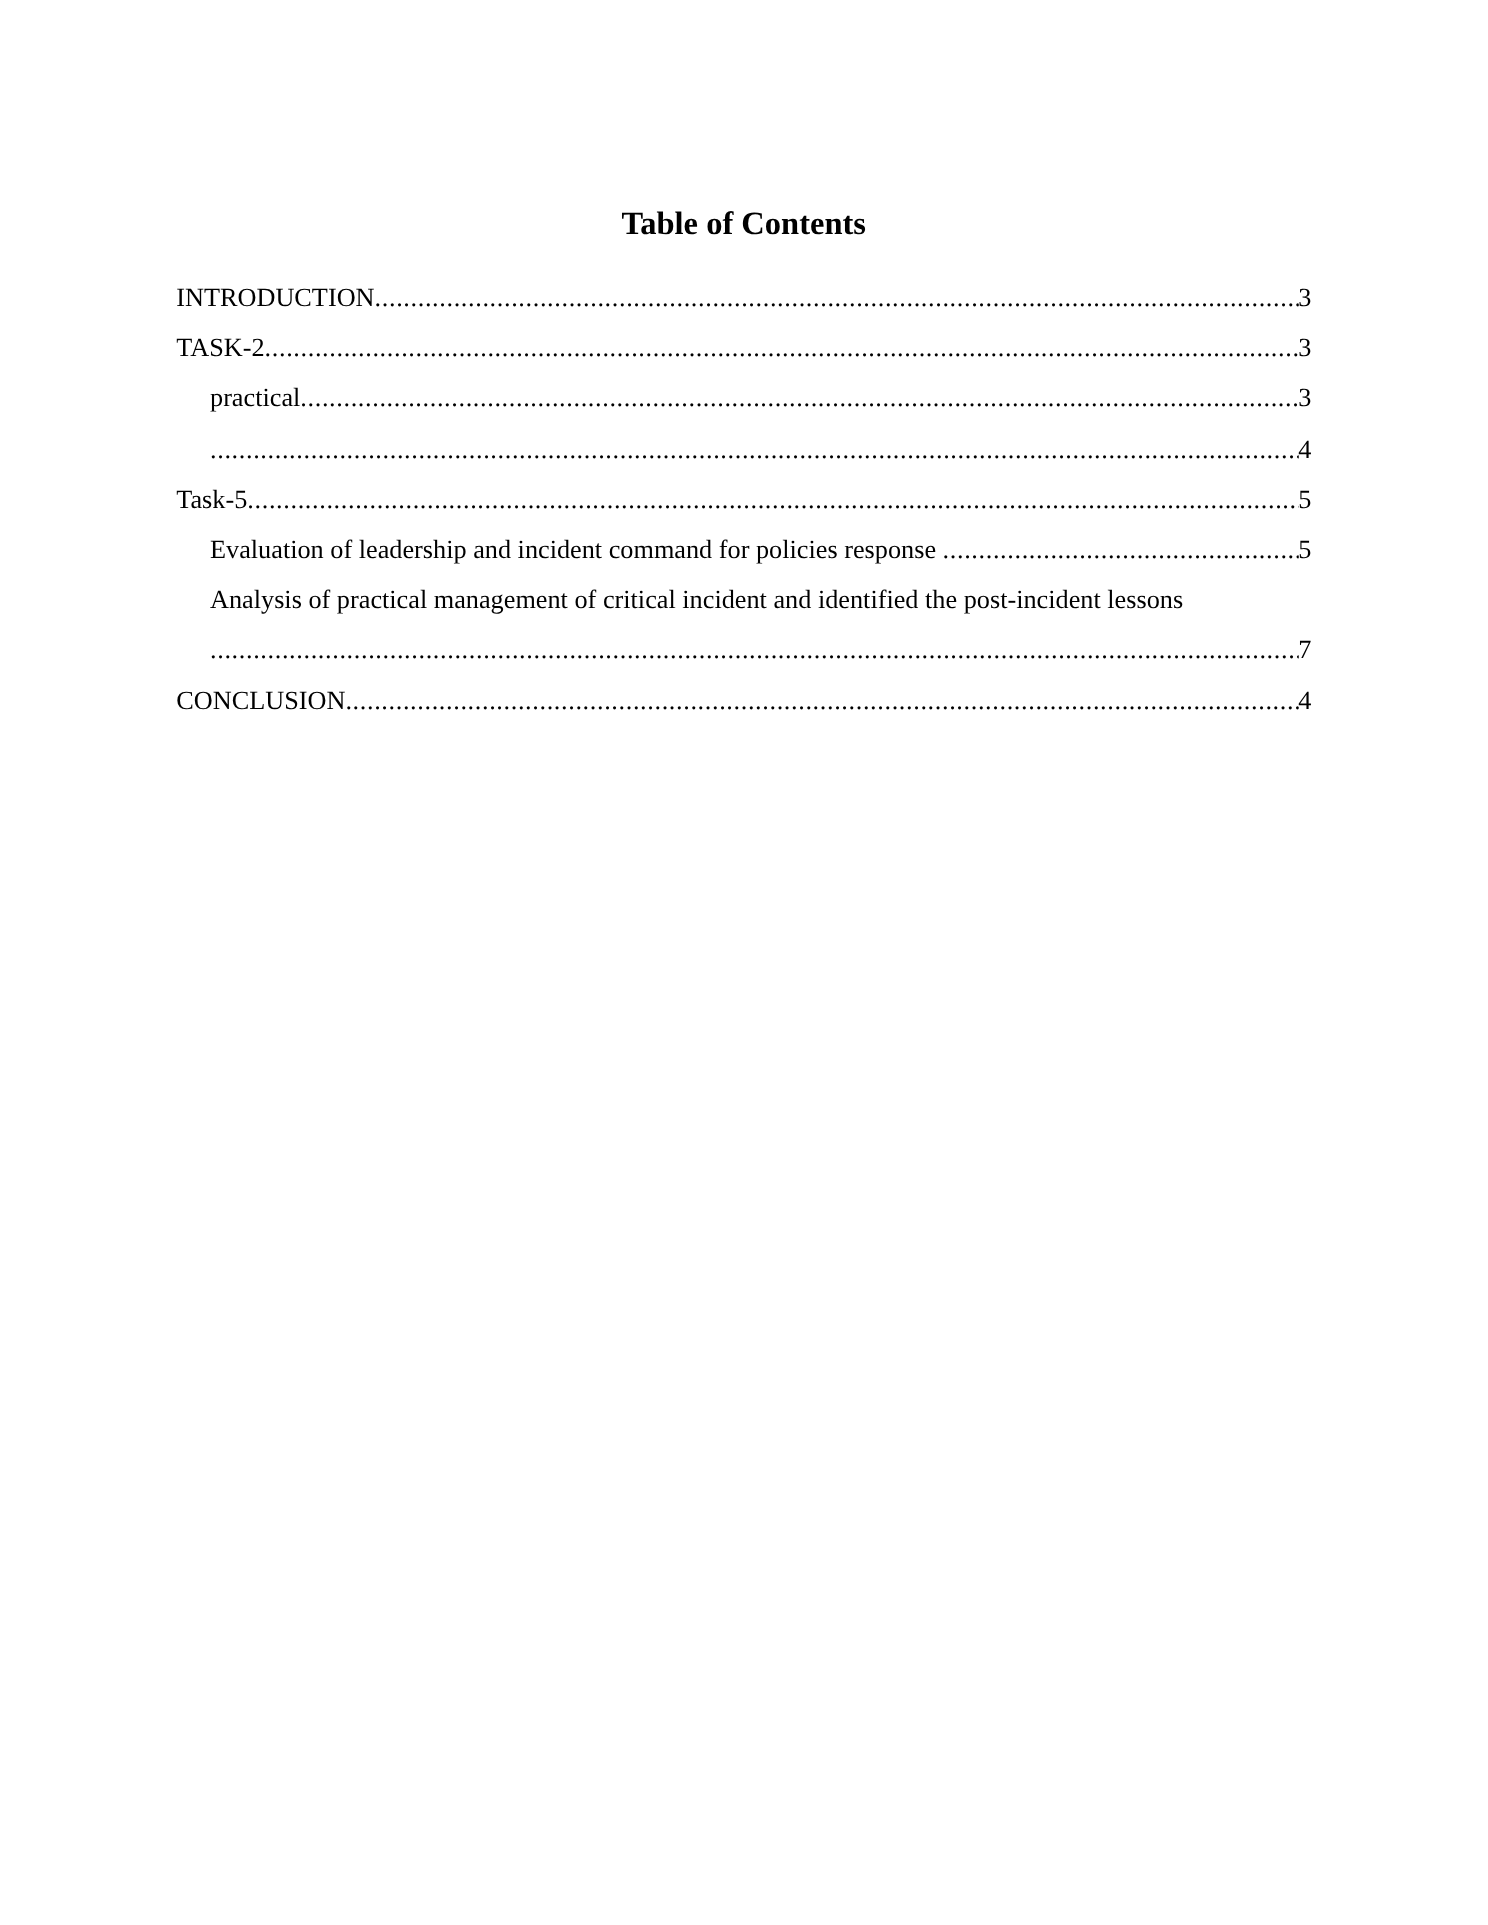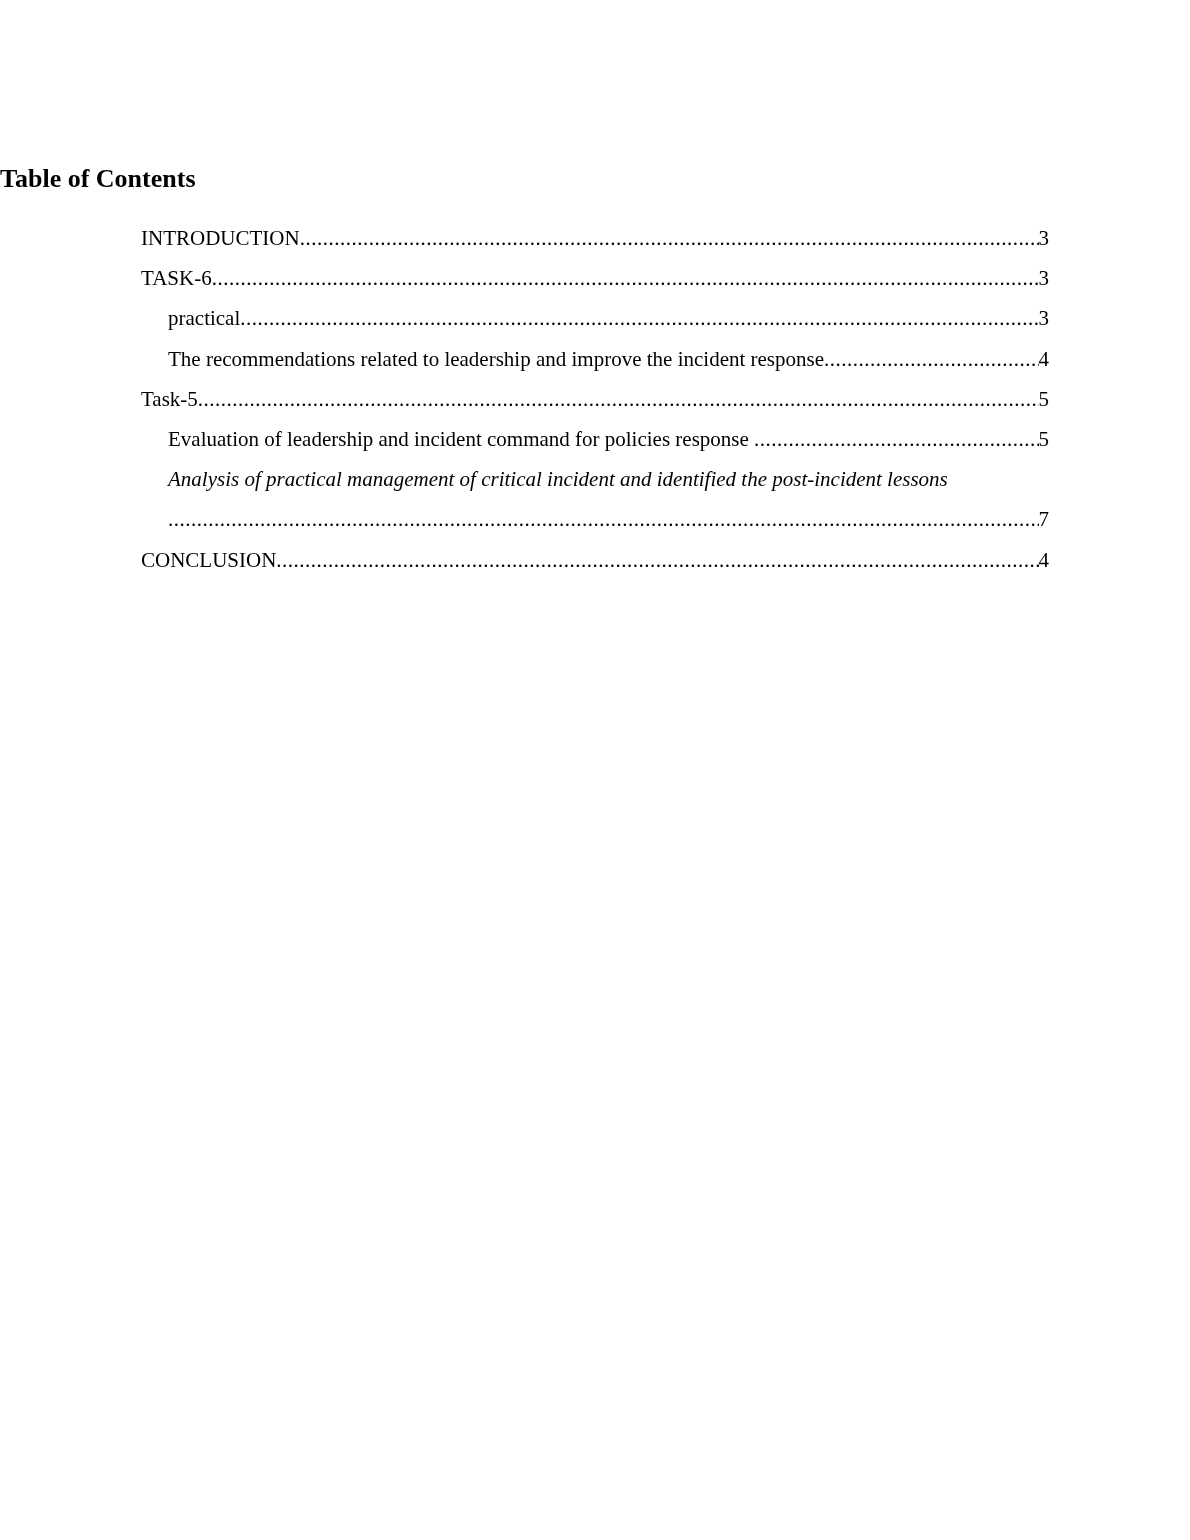--- a/index.html
+++ b/index.html
@@ -20,20 +20,21 @@
       left: 0; top: 0;
       width: 1190px;
       height: 1540px;
       background: #ffffff;
     }
     .toc-title {
       position: absolute;
       top: 162px;
       left: 0;
       width: 1190px;
+      text-align: center;
       font-weight: bold;
       font-size: 26px;
       line-height: 34px;
     }
     .toc {
       position: absolute;
       left: 141px;
       top: 218px;
       width: 908px;
     }
@@ -67,53 +68,51 @@
       flex: 0 0 auto;
       text-align: right;
     }
     .justified-line {
       text-align: justify;
       text-align-last: justify;
       white-space: nowrap;
     }
     .leftline {
       white-space: nowrap;
-      font-style: italic;
     }
   </style>
 </head>
 <body>
 
 <div class="page">
   <div class="toc-title">Table of Contents</div>
 
   <div class="toc">
 
     <div class="toc-entry level-1 one-line">
       <span class="label">INTRODUCTION</span>
       <span class="leader"></span>
       <span class="page-num">3</span>
     </div>
 
     <div class="toc-entry level-1 one-line">
-      <span class="label">TASK-6</span>
+      <span class="label">TASK-2</span>
       <span class="leader"></span>
       <span class="page-num">3</span>
     </div>
 
     <div class="toc-entry level-2">
       <div class="one-line">
         <span class="label">practical</span>
         <span class="leader"></span>
         <span class="page-num">3</span>
       </div>
     </div>
 
     <div class="toc-entry level-2 one-line">
-      <span class="label">The recommendations related to leadership and improve the incident response</span>
       <span class="leader"></span>
       <span class="page-num">4</span>
     </div>
 
     <div class="toc-entry level-1 one-line">
       <span class="label">Task-5</span>
       <span class="leader"></span>
       <span class="page-num">5</span>
     </div>
 

